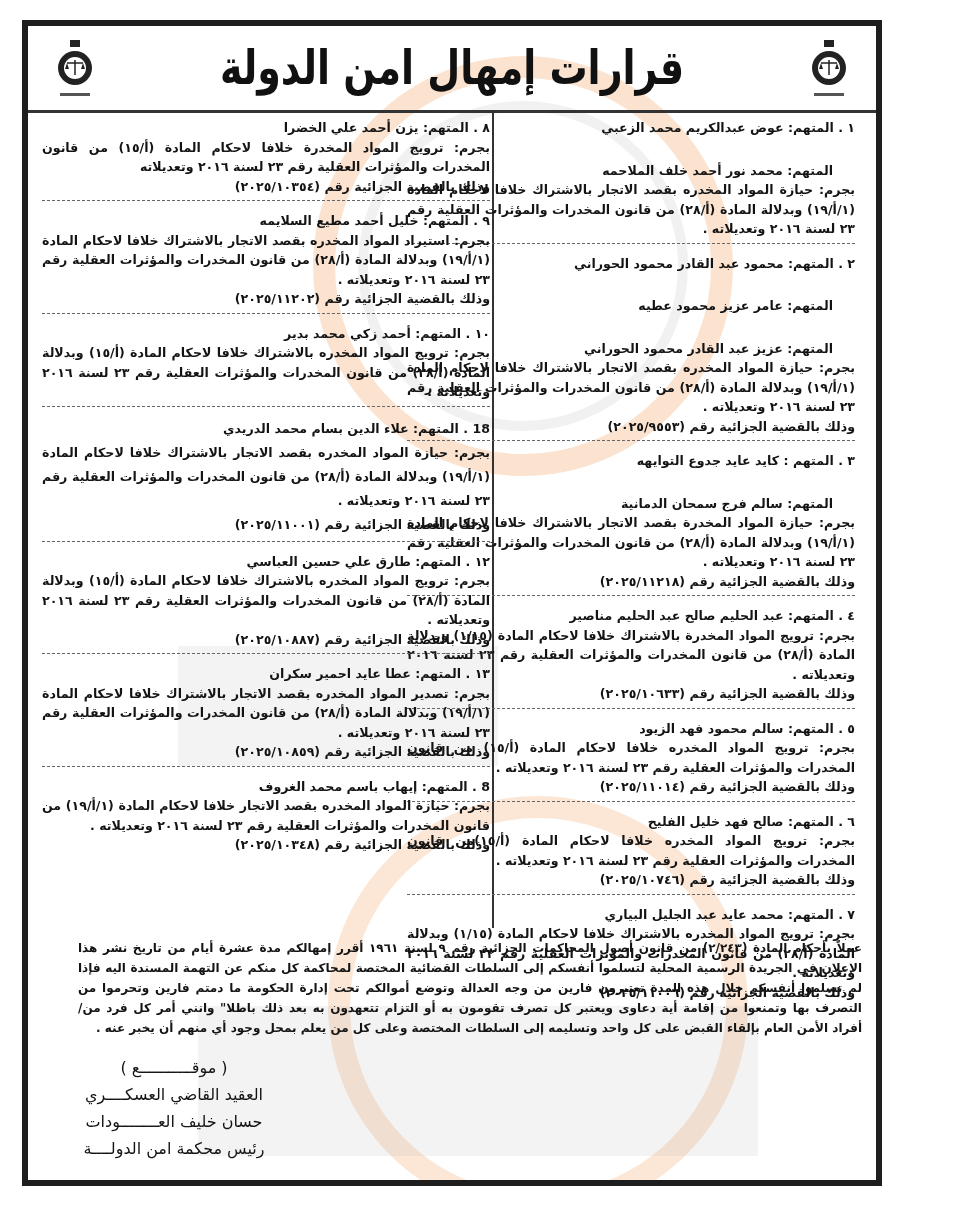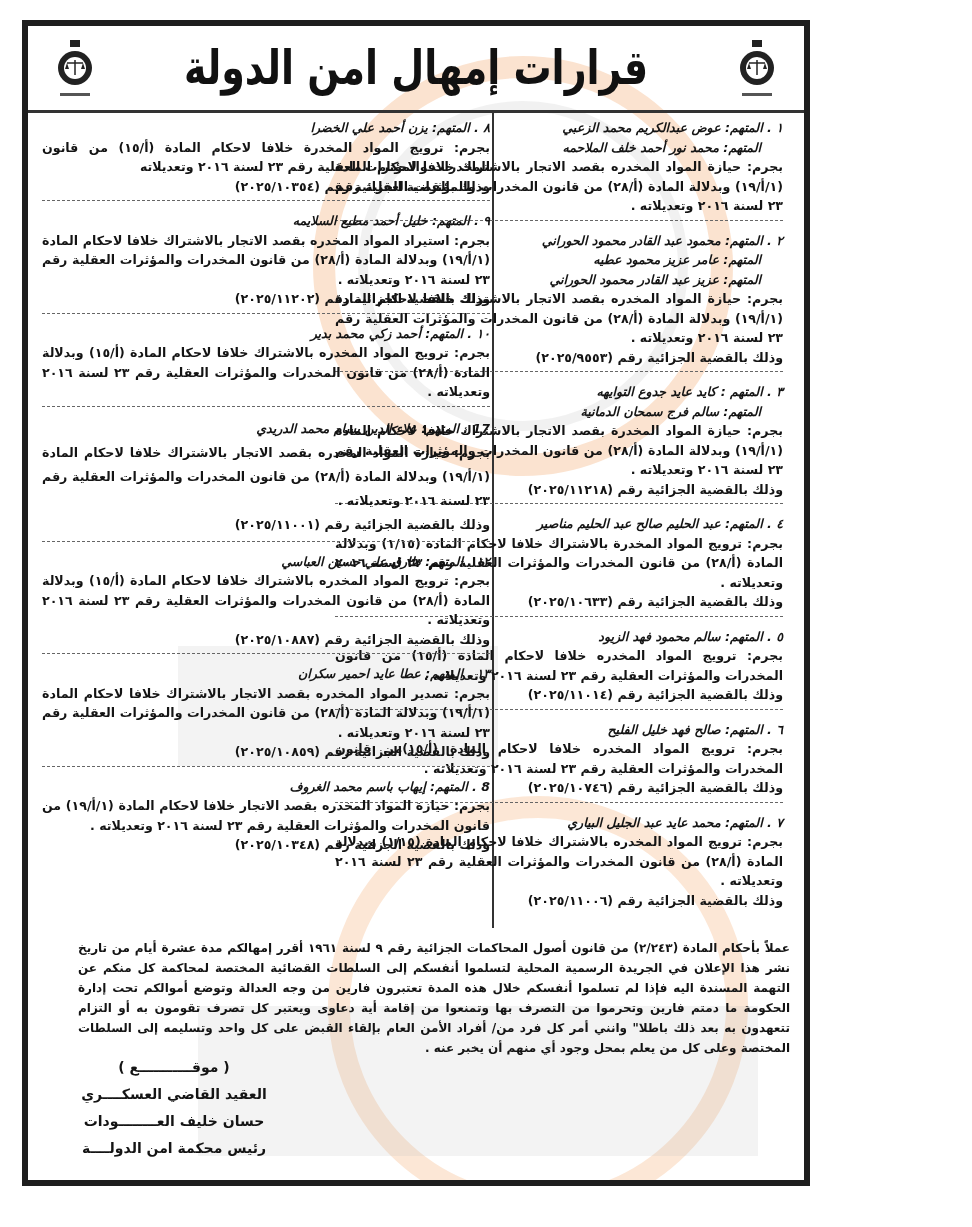--- a/index.html
+++ b/index.html
@@ -1,18 +1,18 @@
 <!DOCTYPE html>
 <html lang="ar" dir="rtl"><head>
 <meta charset="utf-8">
 <style>
   html, body { margin: 0; padding: 0; background: #ffffff; }
   body { width: 972px; height: 1227px; position: relative; overflow: hidden;
          font-family: "DejaVu Sans", sans-serif; color: #141414; }
-  .frame { position: absolute; left: 22px; top: 20px; width: 788px; height: 1166px;
+  .frame { position: absolute; left: 22px; top: 20px; width: 860px; height: 1166px;
            border: 6px solid #1e1e1e; box-sizing: border-box; background: #fff; overflow: hidden; }
   .frame::after { content: ""; position: absolute; left: 0; right: 0; bottom: 0; height: 0; }
   .header { position: absolute; left: 0; right: 0; top: 0; height: 84px;
             border-bottom: 3px solid #333; display: flex; align-items: center; justify-content: center; }
   .title { font-family: "DejaVu Sans", sans-serif; font-weight: bold; font-size: 38px;
            letter-spacing: 0; color: #111; transform: scaleY(1.25); }
   .emblem { position: absolute; top: 12px; width: 54px; height: 62px; }
   .emblem.left { left: 20px; }
   .emblem.right { right: 20px; }
 
@@ -25,28 +25,28 @@
               border: 10px solid rgba(200, 200, 200, 0.25); box-sizing: border-box; }
   .wm-block { background: rgba(190,190,190,0.18); }
 
   .col { position: absolute; top: 90px; font-size: 12.6px; line-height: 19.5px; font-weight: bold; }
   .col.right { right: 21px; width: 448px; }
   .col.left { left: 14px; width: 448px; }
   .divider-v { position: absolute; top: 87px; left: 464px; width: 2px; height: 815px; background: #333; }
   .entry { padding: 2px 0 4px 0; border-bottom: 1.5px dashed #666; margin-bottom: 8px; }
   .entry.last { border-bottom: none; }
   .entry p { margin: 0; text-align: justify; text-align-last: right; }
-  .entry .accused { padding-right: 0; font-style: italic; }
-  .entry .accused.sub { padding-right: 22px; }
+  .entry .accused { padding-right: 0; }
+  .entry .accused.sub { padding-right: 22px; margin-top: 23px; }
 
   .notice { position: absolute; left: 18px; right: 14px; top: 912px; font-size: 12px; line-height: 20px;
             font-weight: bold; text-align: justify; margin-left: 32px; }
   .notice p { margin: 0; }
-  .signature { position: absolute; left: 16px; top: 1028px; width: 260px; font-size: 14px;
-               line-height: 27px; font-weight: bold; text-align: center; }
+  .signature { position: absolute; left: 16px; top: 1028px; width: 260px; font-size: 16px;
+               line-height: 27px; font-weight: normal; text-align: center; }
   .signature div { white-space: nowrap; }
 </style>
 </head>
 <body>
 
 <div class="frame">
 
   <div class="watermark wm-circle"></div>
   <div class="watermark wm-inner"></div>
   <div class="watermark wm-circle2"></div>
@@ -127,21 +127,21 @@
     <div class="entry">
       <p class="accused">٩ . المتهم: خليل أحمد مطيع السلايمه</p>
       <p>بجرم: استيراد المواد المخدره بقصد الاتجار بالاشتراك خلافا لاحكام المادة (١/أ/١٩) وبدلالة المادة (أ/٢٨) من قانون المخدرات والمؤثرات العقلية رقم ٢٣ لسنة ٢٠١٦ وتعديلاته .</p>
       <p>وذلك بالقضية الجزائية رقم (٢٠٢٥/١١٢٠٢)</p>
     </div>
     <div class="entry">
       <p class="accused">١٠ . المتهم: أحمد زكي محمد بدير</p>
       <p>بجرم: ترويج المواد المخدره بالاشتراك خلافا لاحكام المادة (أ/١٥) وبدلالة المادة (أ/٢٨) من قانون المخدرات والمؤثرات العقلية رقم ٢٣ لسنة ٢٠١٦ وتعديلاته .</p>
     </div>
     <div class="entry" style="line-height:24px;">
-      <p class="accused">17 . المتهم: علاء الدين بسام محمد الدريدي</p>
+      <p class="accused">18 . المتهم: علاء الدين بسام محمد الدريدي</p>
       <p>بجرم: حيازة المواد المخدره بقصد الاتجار بالاشتراك خلافا لاحكام المادة (١/أ/١٩) وبدلالة المادة (أ/٢٨) من قانون المخدرات والمؤثرات العقلية رقم ٢٣ لسنة ٢٠١٦ وتعديلاته .</p>
       <p>وذلك بالقضية الجزائية رقم (٢٠٢٥/١١٠٠١)</p>
     </div>
     <div class="entry">
       <p class="accused">١٢ . المتهم: طارق علي حسين العباسي</p>
       <p>بجرم: ترويج المواد المخدره بالاشتراك خلافا لاحكام المادة (أ/١٥) وبدلالة المادة (أ/٢٨) من قانون المخدرات والمؤثرات العقلية رقم ٢٣ لسنة ٢٠١٦ وتعديلاته .</p>
       <p>وذلك بالقضية الجزائية رقم (٢٠٢٥/١٠٨٨٧)</p>
     </div>
     <div class="entry">
       <p class="accused">١٣ . المتهم: عطا عايد احمير سكران</p>

